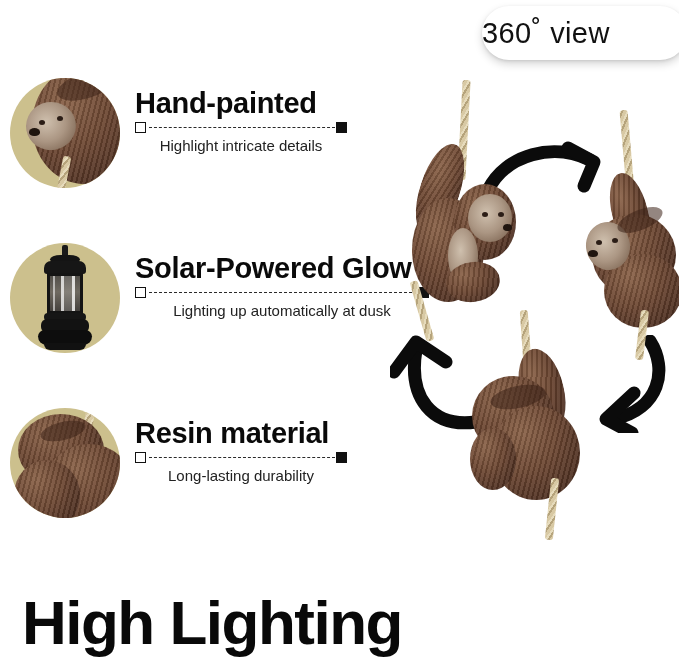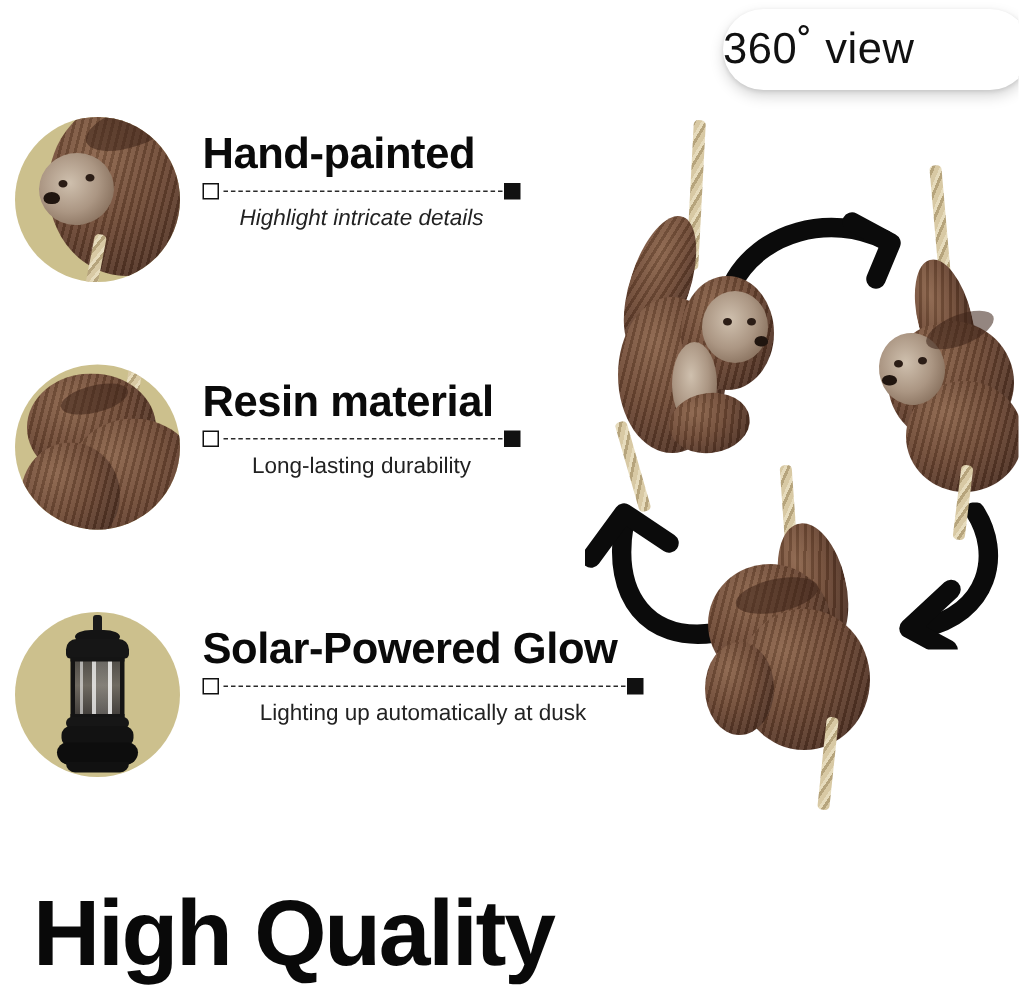--- a/index.html
+++ b/index.html
@@ -182,21 +182,21 @@
     font-size: 15px;
     color: #222222;
     text-align: center;
     line-height: 1.2;
     white-space: nowrap;
   }
 
   
   .row-0 .dash { width: 186px; }
   .row-0 .sq-fill { left: 201px; }
-  .row-0 .feature-sub { width: 212px; font-style: italic; }
+  .row-0 .feature-sub { width: 212px; }
   .row-1 .dash { width: 186px; }
   .row-1 .sq-fill { left: 201px; }
   .row-1 .feature-sub { width: 212px; }
   .row-2 .dash { width: 268px; }
   .row-2 .sq-fill { left: 283px; }
   .row-2 .feature-sub { width: 294px; }
 
   
   .stage {
     position: absolute;
@@ -250,43 +250,20 @@
       </div>
     </div>
     <div class="feature-text">
       <div class="feature-title">Hand-painted</div>
       <div class="rule">
         <span class="sq-open"></span>
         <span class="dash"></span>
         <span class="sq-fill"></span>
       </div>
       <div class="feature-sub">Highlight intricate details</div>
-    </div>
-  </div>
-
-  <div class="feature-row row-1">
-    <div class="thumb-wrap">
-      <div class="thumb-circle">
-        <div class="thumb-art">
-          <div class="rope" style="left:74px; top:-6px; width:9px; height:44px; transform:rotate(8deg);"></div>
-          <div class="sl-body" style="left:8px; top:6px; width:86px; height:72px;"></div>
-          <div class="sl-body" style="left:34px; top:36px; width:90px; height:86px;"></div>
-          <div class="sl-body" style="left:4px; top:52px; width:66px; height:70px;"></div>
-          <div class="sl-stripe" style="left:30px; top:14px; width:46px; height:18px; transform:rotate(-14deg);"></div>
-        </div>
-      </div>
-    </div>
-    <div class="feature-text">
-      <div class="feature-title">Resin material</div>
-      <div class="rule">
-        <span class="sq-open"></span>
-        <span class="dash"></span>
-        <span class="sq-fill"></span>
-      </div>
-      <div class="feature-sub">Long-lasting durability</div>
     </div>
   </div>
 
   <div class="feature-row row-2">
     <div class="thumb-wrap">
       <div class="thumb-circle">
         <div class="thumb-art">
           <div class="lantern">
             <div class="lt-stem"></div>
             <div class="lt-cap"></div>
@@ -306,20 +283,43 @@
       <div class="feature-title">Solar-Powered Glow</div>
       <div class="rule">
         <span class="sq-open"></span>
         <span class="dash"></span>
         <span class="sq-fill"></span>
       </div>
       <div class="feature-sub">Lighting up automatically at dusk</div>
     </div>
   </div>
 
+  <div class="feature-row row-1">
+    <div class="thumb-wrap">
+      <div class="thumb-circle">
+        <div class="thumb-art">
+          <div class="rope" style="left:74px; top:-6px; width:9px; height:44px; transform:rotate(8deg);"></div>
+          <div class="sl-body" style="left:8px; top:6px; width:86px; height:72px;"></div>
+          <div class="sl-body" style="left:34px; top:36px; width:90px; height:86px;"></div>
+          <div class="sl-body" style="left:4px; top:52px; width:66px; height:70px;"></div>
+          <div class="sl-stripe" style="left:30px; top:14px; width:46px; height:18px; transform:rotate(-14deg);"></div>
+        </div>
+      </div>
+    </div>
+    <div class="feature-text">
+      <div class="feature-title">Resin material</div>
+      <div class="rule">
+        <span class="sq-open"></span>
+        <span class="dash"></span>
+        <span class="sq-fill"></span>
+      </div>
+      <div class="feature-sub">Long-lasting durability</div>
+    </div>
+  </div>
+
 </div>
 
 <div class="stage">
 
   <svg class="arrow" style="left:100px; top:78px;" width="130" height="62" viewBox="0 0 130 62">
     <path d="M8 52 C 26 16, 74 4, 110 22" stroke="#0b0b0b" stroke-width="13" fill="none" stroke-linecap="round"></path>
     <path d="M88 10 L114 24 L104 48" stroke="#0b0b0b" stroke-width="13" fill="none" stroke-linecap="round" stroke-linejoin="round"></path>
   </svg>
 
   <svg class="arrow" style="left:208px; top:275px;" width="86" height="98" viewBox="0 0 86 98">
@@ -364,13 +364,13 @@
     <div class="sl-body" style="left:56px; top:38px; width:44px; height:86px; transform:rotate(-13deg);"></div>
     <div class="sl-body" style="left:8px; top:66px; width:82px; height:80px;"></div>
     <div class="sl-body" style="left:28px; top:96px; width:88px; height:94px;"></div>
     <div class="sl-body" style="left:6px; top:118px; width:46px; height:62px;"></div>
     <div class="sl-stripe" style="left:26px; top:76px; width:56px; height:22px; transform:rotate(-12deg);"></div>
     <div class="rope" style="left:84px; top:168px; width:8px; height:62px; transform:rotate(6deg);"></div>
   </div>
 
 </div>
 
-<div class="headline">High Quality</div>
+<div class="headline">High Lighting</div>
 
 </body></html>

